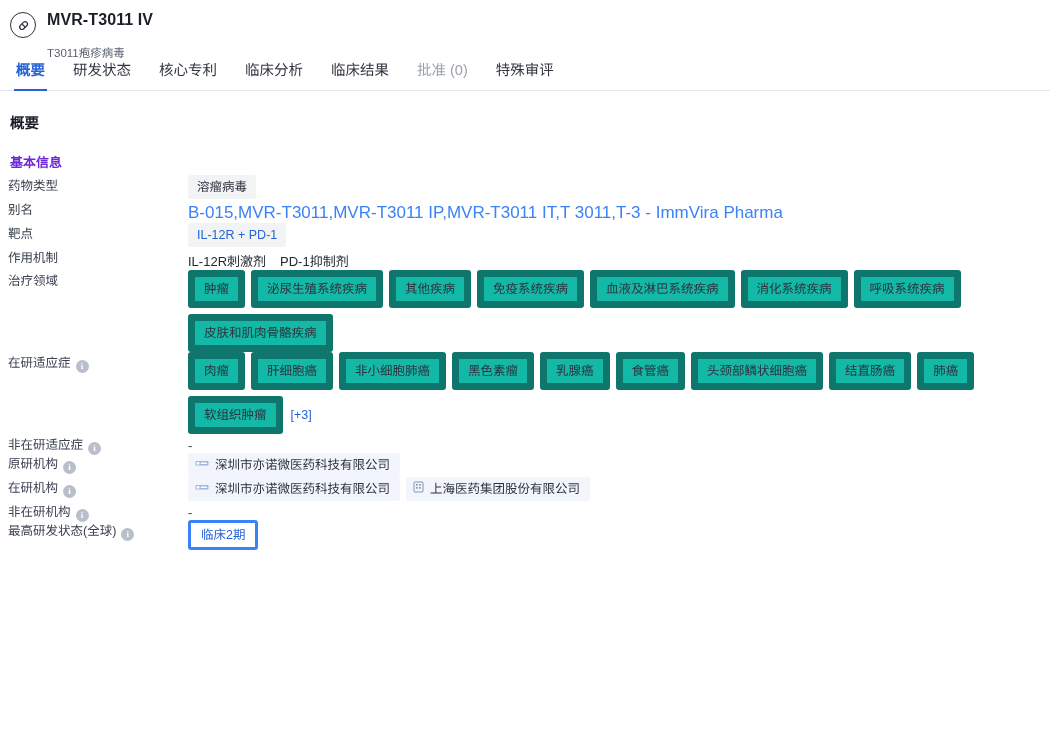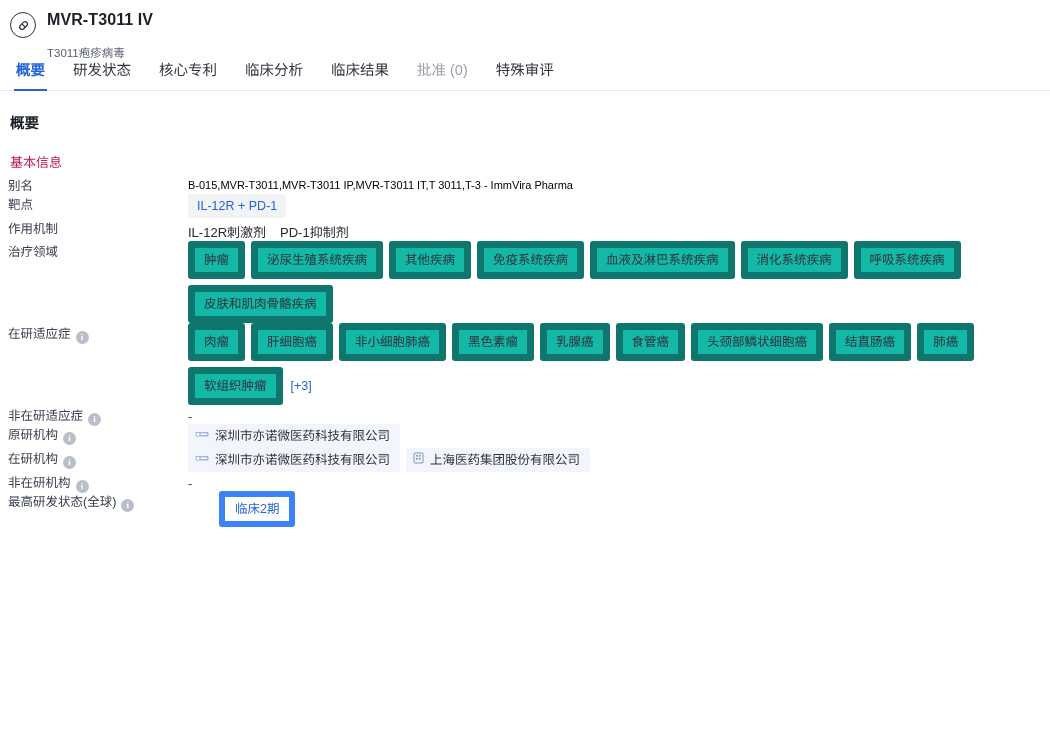--- a/index.html
+++ b/index.html
@@ -78,22 +78,22 @@
   
   .content { padding: 0 8px; }
   .section-title {
     font-size: 14.5px;
     font-weight: bold;
     color: #1b1f27;
     margin: 20px 0 0 2px;
   }
   .sub-title {
     font-size: 13px;
-    font-weight: normal;
-    color: #be185d;
+    font-weight: bold;
+    color: #6d28d9;
     margin: 20px 0 4px 2px;
   }
 
   table.info { width: 100%; border-collapse: collapse; }
   table.info td { vertical-align: top; padding: 0; }
   .row { }
   .label-cell {
     width: 180px;
     font-size: 12.5px;
     color: #3b4150;
@@ -142,33 +142,32 @@
   }
   .chip.org {
     background: #f2f5fb;
     display: inline-flex;
     align-items: center;
     gap: 6px;
     padding: 4px 10px 4px 7px;
   }
   .chip.phase {
     background: #ffffff;
-    border: 6px solid #3b82f6;
+    border: 3px solid #3b82f6;
     color: #2563d6;
     padding: 4px 10px;
     border-radius: 3px;
-    margin-left: 31px;
   }
   .more-link {
     color: #2563d6;
     font-size: 12.5px;
     cursor: pointer;
     margin-left: 2px;
   }
-  .plain { font-size: 11px; color: #000000; padding-top: 4px; }
+  .plain { font-size: 17px; color: #3b82f6; padding-top: 4px; }
   .dash { font-size: 13px; color: #3b4150; padding-top: 4px; }
   .mech { font-size: 13px; color: #232730; padding-top: 4px; }
   .mech span { margin-right: 14px; }
   .org-ico { display: inline-block; flex: 0 0 auto; }
 </style>
 </head>
 <body>
 
 <div class="header">
   <div class="drug-icon">
@@ -195,20 +194,28 @@
   <div class="tab">特殊审评</div>
 </div>
 
 <div class="content">
   <div class="section-title">概要</div>
   <div class="sub-title">基本信息</div>
 
   <table class="info">
     <tbody>
 
+      <tr class="row">
+        <td class="label-cell">药物类型</td>
+        <td class="value-cell">
+          <div class="chips">
+            <span class="chip">溶瘤病毒</span>
+          </div>
+        </td>
+      </tr>
 
       <tr class="row">
         <td class="label-cell">别名</td>
         <td class="value-cell">
           <div class="plain">B-015,MVR-T3011,MVR-T3011 IP,MVR-T3011 IT,T 3011,T-3 - ImmVira Pharma</div>
         </td>
       </tr>
 
       <tr class="row">
         <td class="label-cell">靶点</td>

